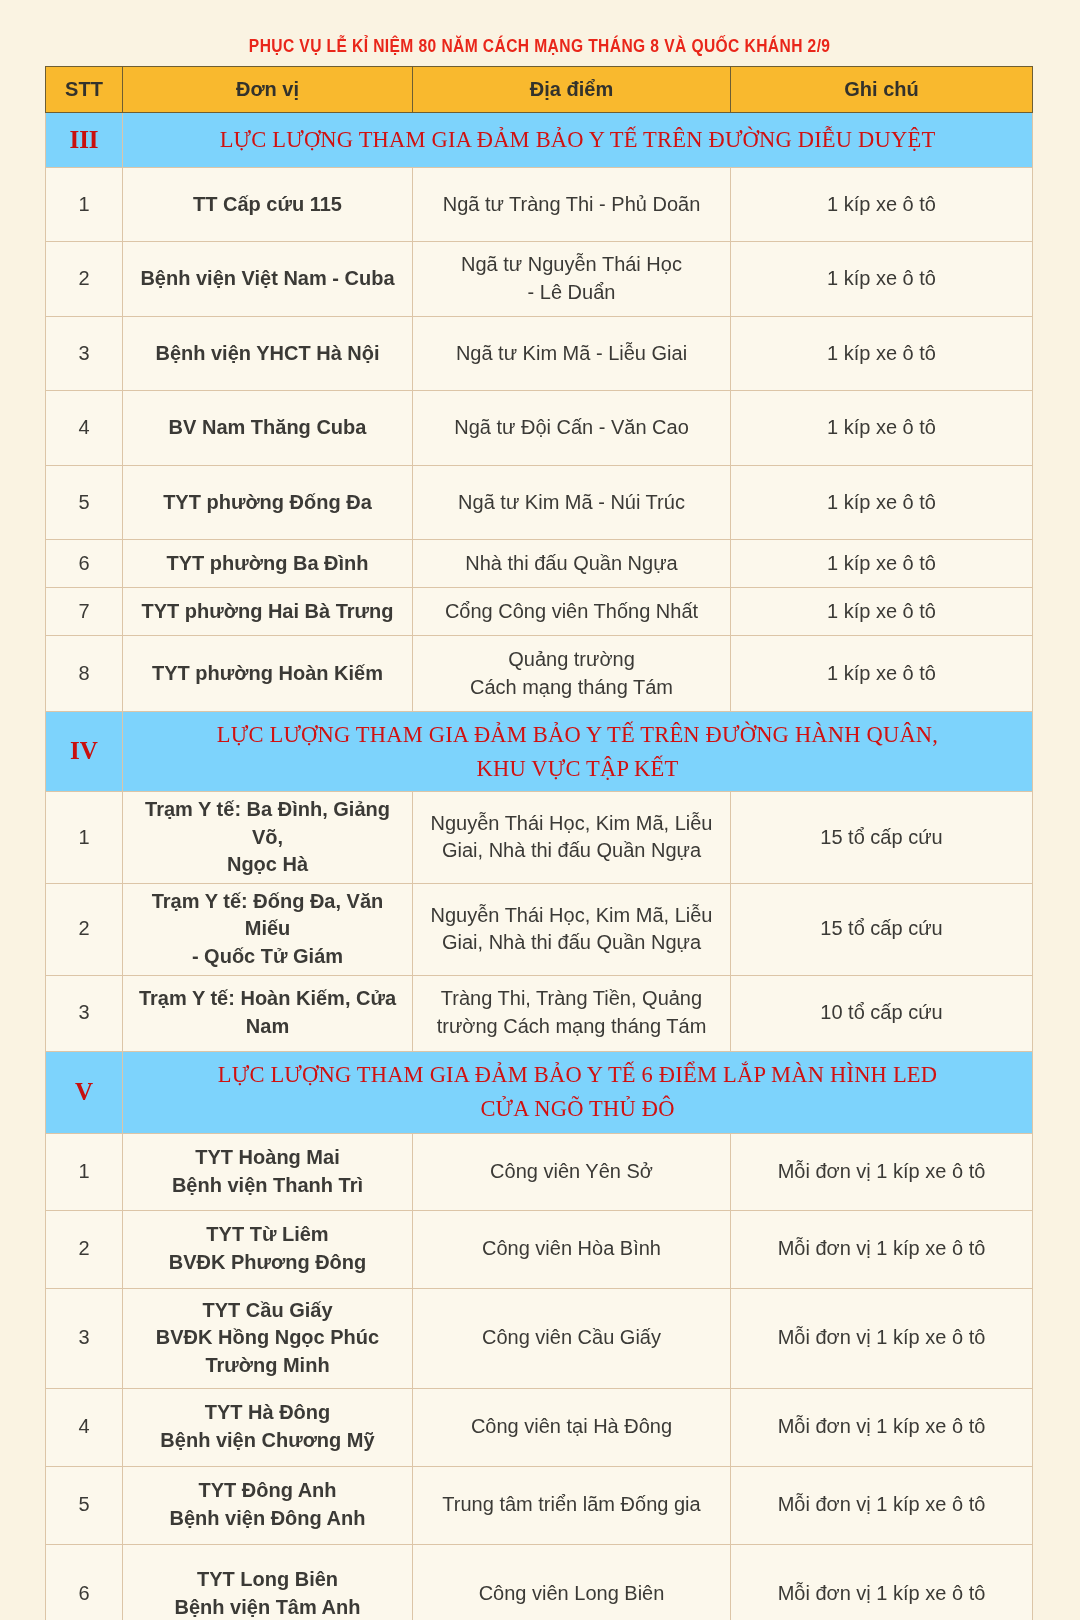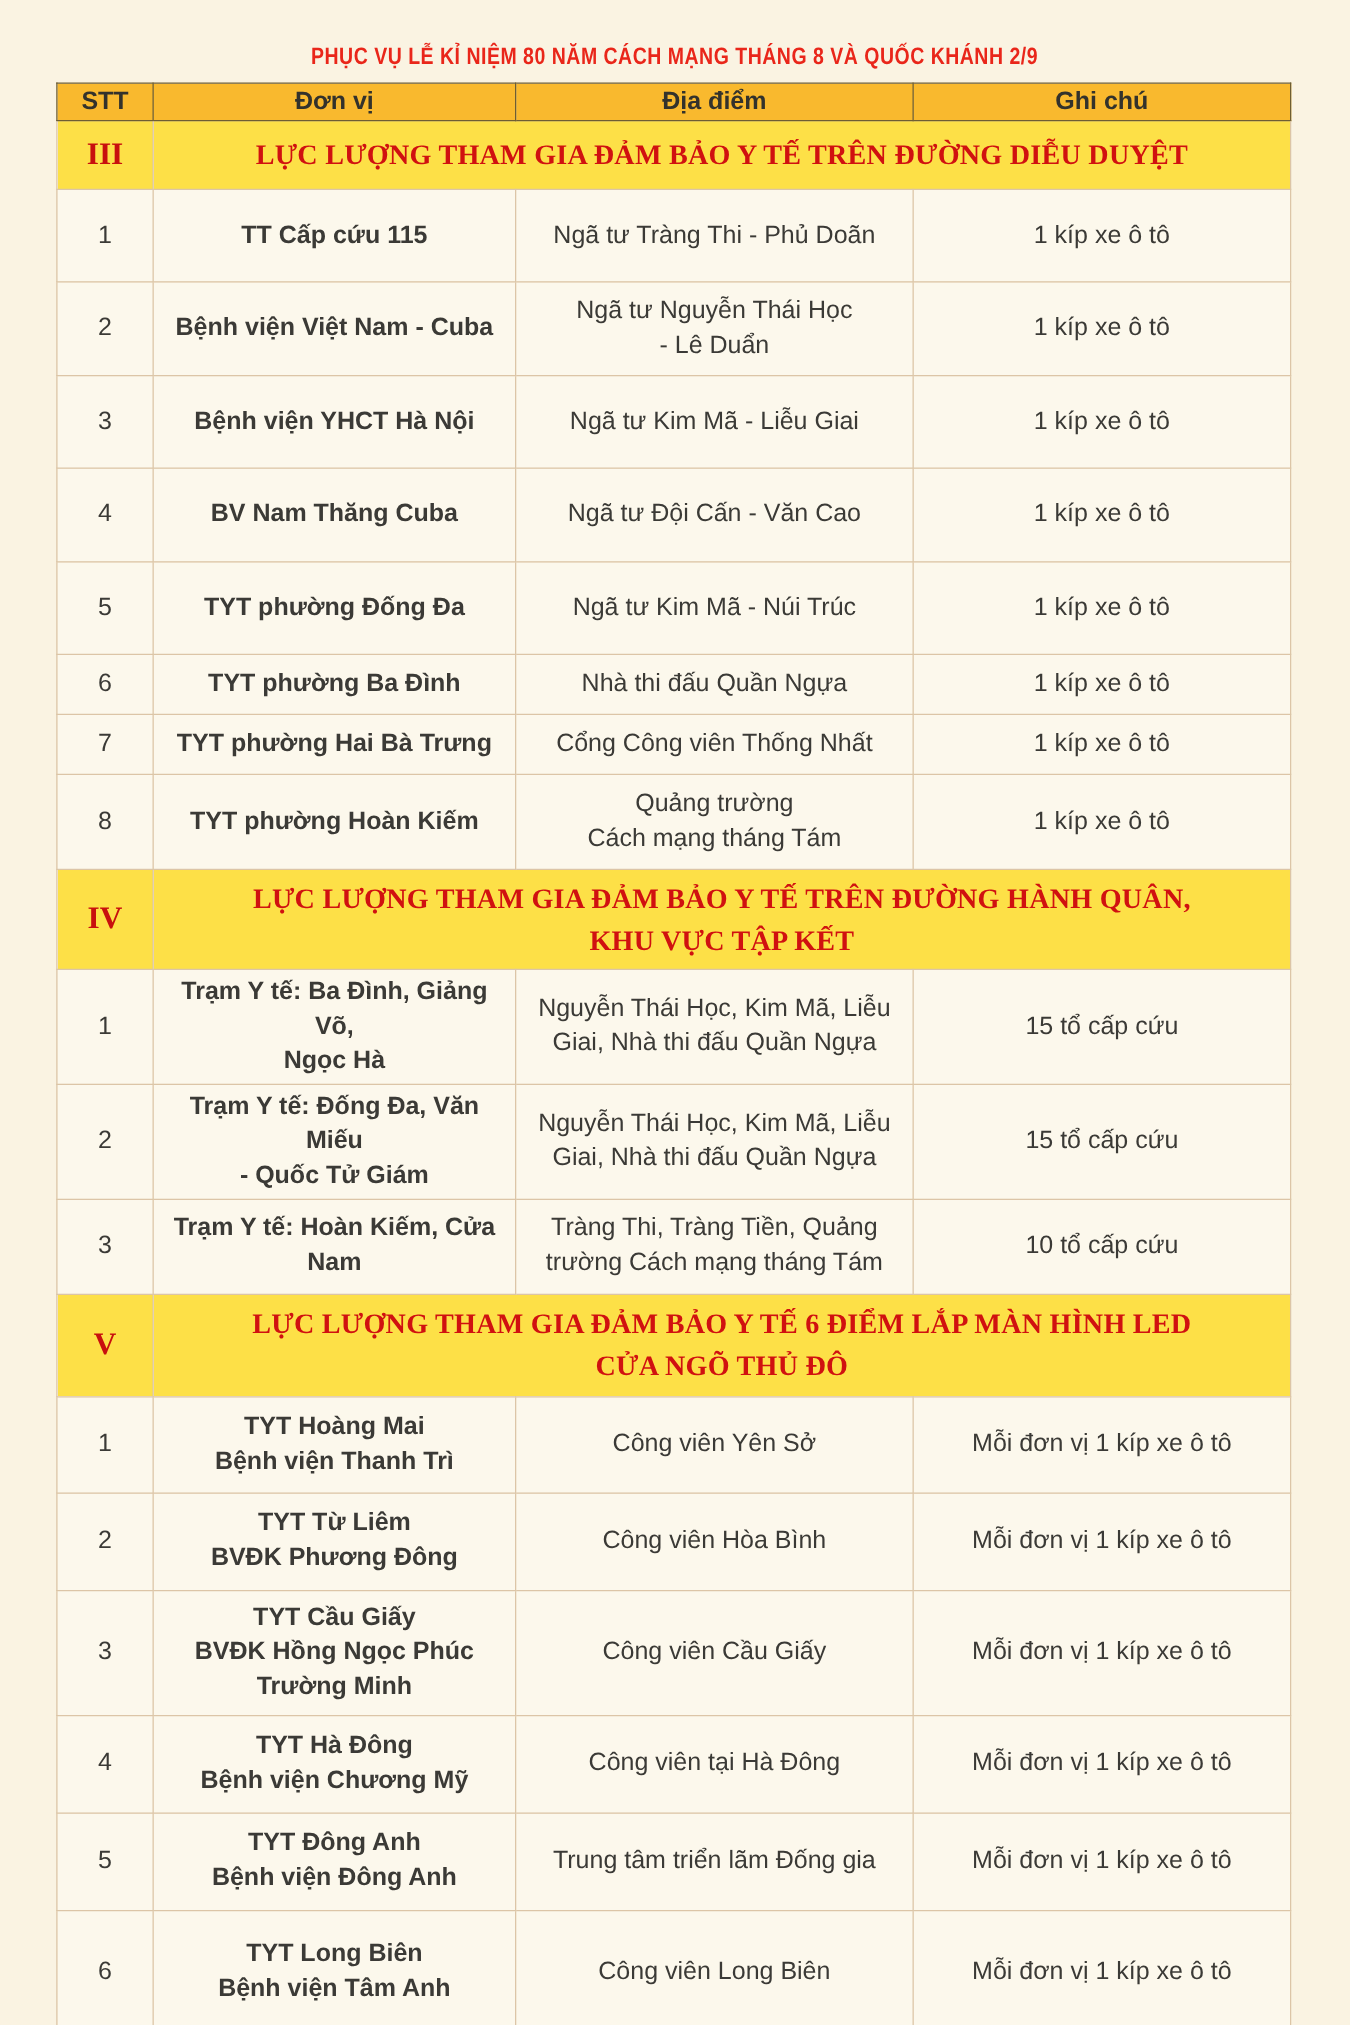--- a/index.html
+++ b/index.html
@@ -54,30 +54,30 @@
     color:#3B3A36;
     font-size:20px;
     text-align:center;
     vertical-align:middle;
     white-space:pre-line;
     line-height:1.38;
     padding:4px 12px;
     overflow:hidden;
   }
   td.unit{font-weight:bold;}
-  tr.section-row td{background:#fde047;}
+  tr.section-row td{background:#7dd3fc;}
   td.section-numeral{
     font-family:"Liberation Serif", serif;
     font-weight:bold;
     font-size:25px;
     color:#C8100E;
   }
   td.section-title{
     font-family:"Liberation Serif", serif;
-    font-weight:bold;
+    font-weight:normal;
     font-size:22.5px;
     color:#D01110;
     line-height:1.5;
     letter-spacing:0.2px;
   }
 </style>
 </head>
 <body>
 
 <div class="header-block">
@@ -87,21 +87,21 @@
 </div>
 
 <table class="roster">
   <colgroup>
     <col class="c-stt">
       <col class="c-unit">
       <col class="c-loc">
       <col class="c-note">
   </colgroup>
   <thead>
-    <tr style="height:30px;">
+    <tr style="height:46px;">
       <th>STT</th>
       <th>Đơn vị</th>
       <th>Địa điểm</th>
       <th>Ghi chú</th>
     </tr>
   </thead>
   <tbody>
 
     <tr class="section-row" style="height:55px;">
       <td class="section-numeral">III</td>

